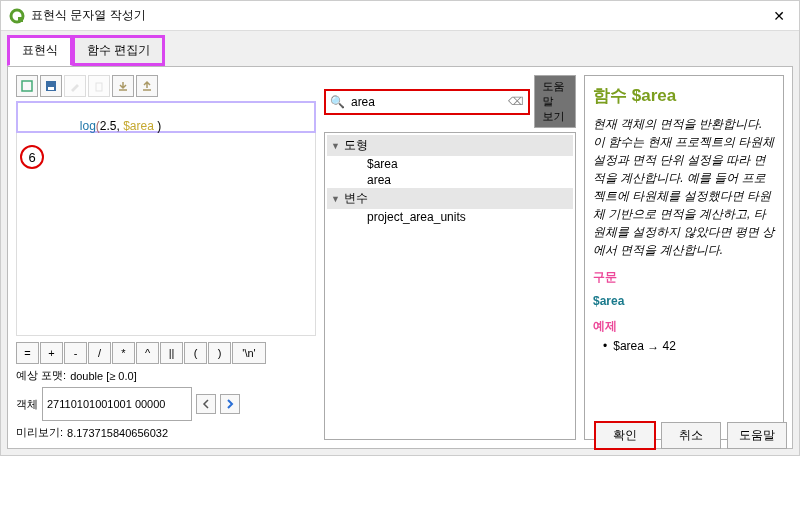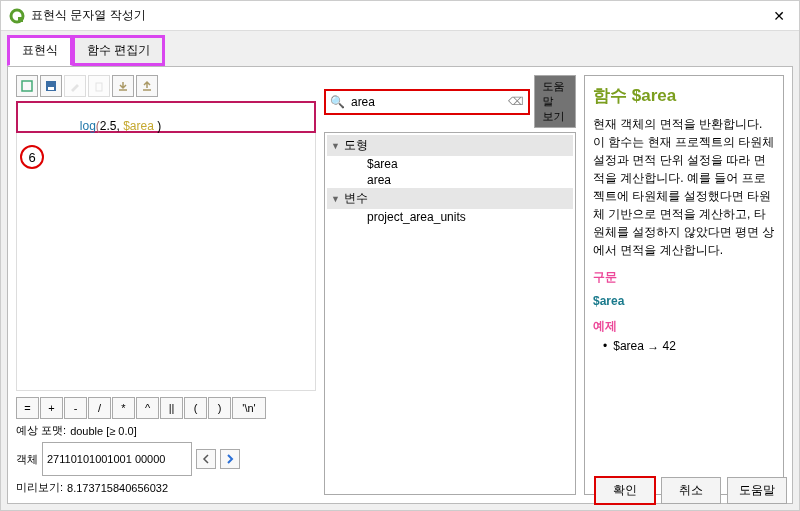--- a/index.html
+++ b/index.html
@@ -1,31 +1,31 @@
 <!DOCTYPE html>
 <html><head>
 <meta charset="utf-8">
 <style>
   * { box-sizing: border-box; font-family: "Malgun Gothic","Segoe UI",sans-serif; }
   body { margin:0; background:#fff; font-size:12px; color:#000; }
-  .window { width:800px; height:511px; border:1px solid #ccc; display:flex; flex-direction:column; position:relative; background:#f0f0f0; }
+  .window { width:800px; height:456px; border:1px solid #ccc; display:flex; flex-direction:column; position:relative; background:#f0f0f0; }
   .titlebar { height:30px; display:flex; align-items:center; justify-content:space-between; padding:0 8px; background:#fff; border-bottom:1px solid #ddd; }
   .titlebar-left { display:flex; align-items:center; gap:6px; }
   .q-icon { width:16px; height:16px; }
   .close-x { font-size:14px; font-weight:400; cursor:pointer; padding:0 6px; }
   .tabs { display:flex; margin:4px 6px 0 6px; }
   .tab { padding:4px 12px; border:3px solid #d946ef; background:#eee; margin-right:-1px; font-size:12px; cursor:pointer; }
   .tab.active { background:#fff; border-bottom:1px solid #fff; position:relative; z-index:2; }
   .panel-wrap { flex:1; margin:0 6px 6px 6px; border:1px solid #bbb; background:#fff; position:relative; display:flex; padding:8px; gap:8px; }
   
   .left-col { width:300px; display:flex; flex-direction:column; }
   .toolbar { display:flex; gap:2px; margin-bottom:4px; }
   .tbtn { width:22px; height:22px; border:1px solid #aaa; background:#f8f8f8; display:flex; align-items:center; justify-content:center; font-size:11px; cursor:pointer; }
   .tbtn.disabled { opacity:0.4; }
-  .editor { border:2px solid #be185d; height:32px; background:#fff; font-family:Consolas,monospace; font-size:12px; padding:2px 4px; white-space:pre; }
+  .editor { border:2px solid #c4b5fd; height:32px; background:#fff; font-family:Consolas,monospace; font-size:12px; padding:2px 4px; white-space:pre; }
   .tok-fn { color:#27a; }
   .tok-par { color:#a66; }
   .tok-var { color:#c5a830; }
   .circle6 { position:absolute; left:12px; top:78px; width:24px; height:24px; border:2px solid #d00; border-radius:50%; display:flex; align-items:center; justify-content:center; font-size:13px; color:#000; background:#fff; }
   .editor-body { flex:1; background:#fff; border-left:1px solid #ddd; border-right:1px solid #ddd; border-bottom:1px solid #ddd; }
   .op-row { display:flex; gap:1px; margin-top:6px; }
   .opbtn { width:23px; height:22px; border:1px solid #aaa; background:#f8f8f8; display:flex; align-items:center; justify-content:center; font-size:11px; cursor:pointer; }
   .opbtn.wide { width:34px; }
   .meta-row { margin-top:4px; font-size:11px; display:flex; align-items:center; gap:4px; }
   .meta-input { border:1px solid #aaa; padding:10px 4px; font-size:11px; width:150px; background:#fff; }
@@ -40,21 +40,21 @@
   .help-btn { border:1px solid #aaa; background:#737373; padding:3px 8px; font-size:11px; cursor:pointer; }
   .tree { flex:1; border:1px solid #aaa; background:#fff; overflow:auto; padding:2px; font-size:12px; }
   .tree-group { background:#e6e6e6; padding:2px 4px; display:flex; align-items:center; gap:4px; }
   .tree-item { padding:1px 4px 1px 40px; }
   .tri { font-size:9px; color:#666; }
   
   .right-col { flex:1; border:1px solid #aaa; background:#fff; padding:8px; overflow:auto; font-size:12px; }
   .help-title { color:#7b9e1e; font-weight:bold; font-size:17px; margin-bottom:8px; }
   .help-sec { color:#ec4899; font-weight:bold; margin:10px 0 4px; }
   .help-var { color:#1a7a8c; font-weight:bold; margin:8px 0; }
-  .help-body { line-height:1.5; }
+  .help-body { line-height:1.5;font-style:italic; }
   .bullet { display:flex; align-items:center; gap:6px; margin-left:10px; font-family:Consolas,monospace; }
   
   .bottom-btns { position:absolute; right:12px; bottom:6px; display:flex; gap:6px; }
   .btn { border:1px solid #aaa; background:#f4f4f4; padding:4px 8px; font-size:12px; cursor:pointer; min-width:60px; text-align:center; }
   .btn.hl { outline:2px solid #d00; outline-offset:-1px; }
 </style>
 </head>
 <body>
 
 <div class="window">

